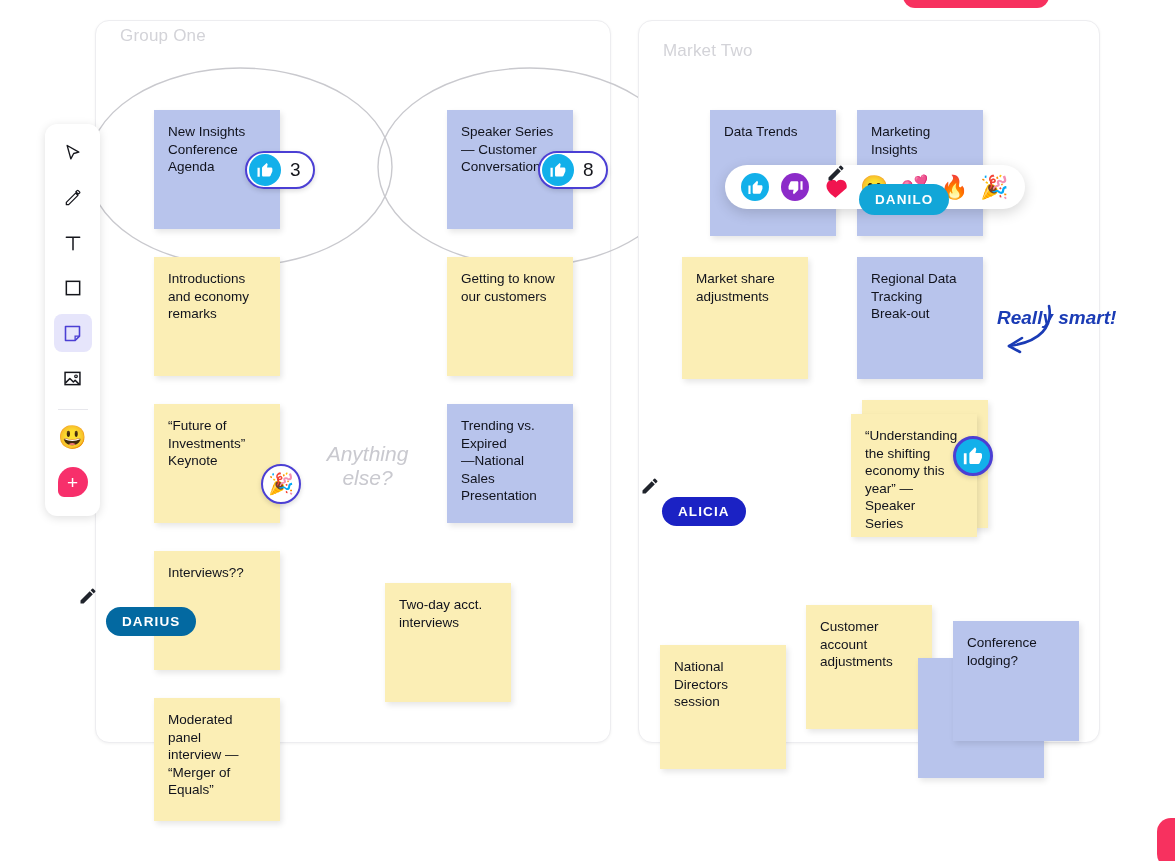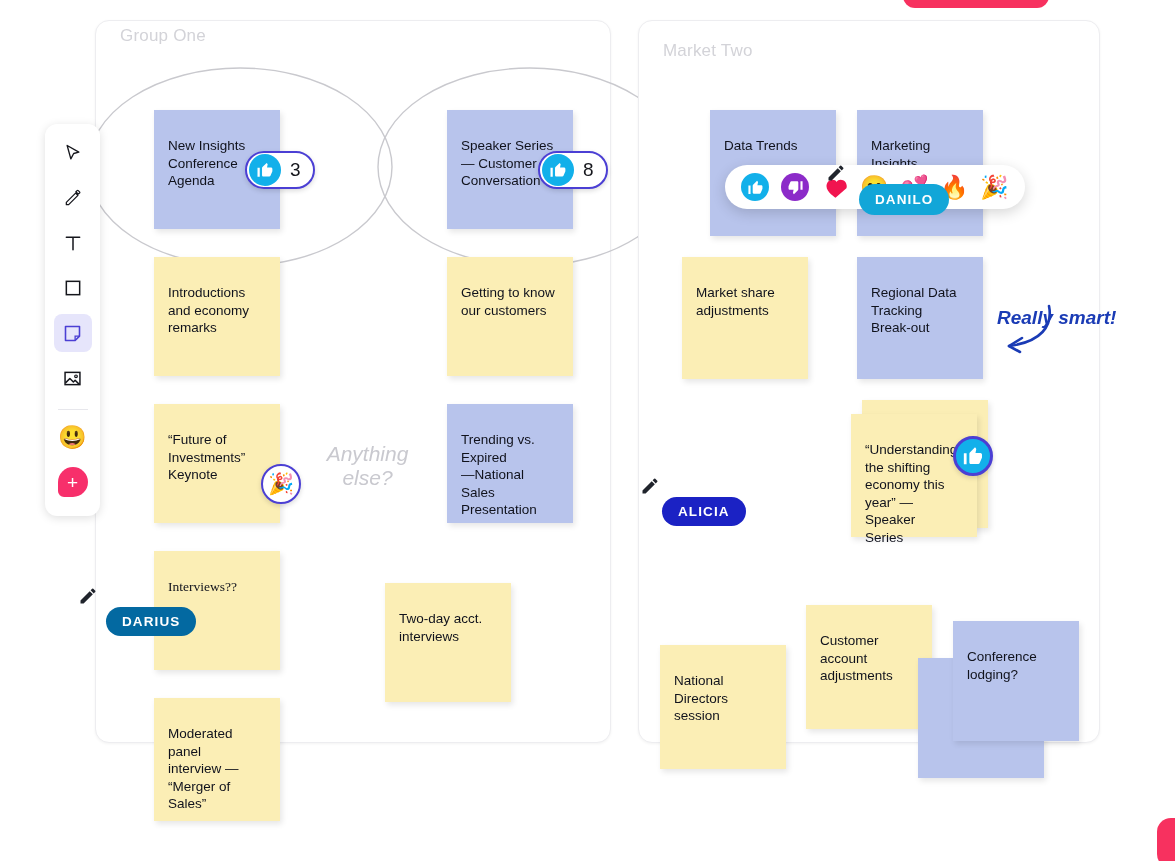--- a/index.html
+++ b/index.html
@@ -26,21 +26,21 @@
     letter-spacing: .2px;
     white-space: nowrap;
   }
 
   
   .venn { position: absolute; overflow: visible; pointer-events: none; }
 
   
   .note {
     position: absolute;
-    padding: 27px 14px;
+    padding: 13px 14px;
     font-size: 13.5px;
     line-height: 1.3;
     color: #10121c;
     box-shadow: 2px 3px 6px rgba(0,0,0,.10);
     white-space: pre-line;
   }
   .note.yellow { background: #fbeeb5; }
   .note.blue   { background: #b8c4ec; }
   .note.stack-under { box-shadow: 2px 3px 6px rgba(0,0,0,.10); }
 
@@ -171,29 +171,29 @@
 
   <div class="note yellow" style="left:154px; top:404px; width:126px; height:119px;">“Future of
 Investments”
 Keynote</div>
 
   <div class="note blue" style="left:447px; top:404px; width:126px; height:119px;">Trending vs.
 Expired
 —National Sales
 Presentation</div>
 
-  <div class="note yellow" style="left:154px; top:551px; width:126px; height:119px;font-family:Liberation Serif, serif;">Interviews??</div>
+  <div class="note yellow" style="left:154px; top:551px; width:126px; height:119px;">Interviews??</div>
 
   <div class="note yellow" style="left:385px; top:583px; width:126px; height:119px;">Two-day acct.
 interviews</div>
 
   <div class="note yellow" style="left:154px; top:698px; width:126px; height:123px;">Moderated panel
 interview —
 “Merger of
-Sales”</div>
+Equals”</div>
 
   <div class="vote-badge" style="left:245px; top:151px;">
     <span class="vote-circle">
       <svg width="18" height="18" viewBox="0 0 24 24" fill="#fff">
         <path d="M2 21h3V9H2v12zm19.8-10.6c0-.9-.8-1.7-1.7-1.7h-5.4l.8-3.9.03-.3c0-.4-.16-.75-.42-1L14.2 2.5 8.6 8.1c-.35.35-.56.8-.56 1.35V19c0 .95.8 1.75 1.75 1.75h7.9c.72 0 1.35-.43 1.6-1.06l2.44-5.7c.07-.19.1-.38.1-.6v-2.99z"></path>
       </svg>
     </span>
     <span class="vote-count">3</span>
   </div>
 

